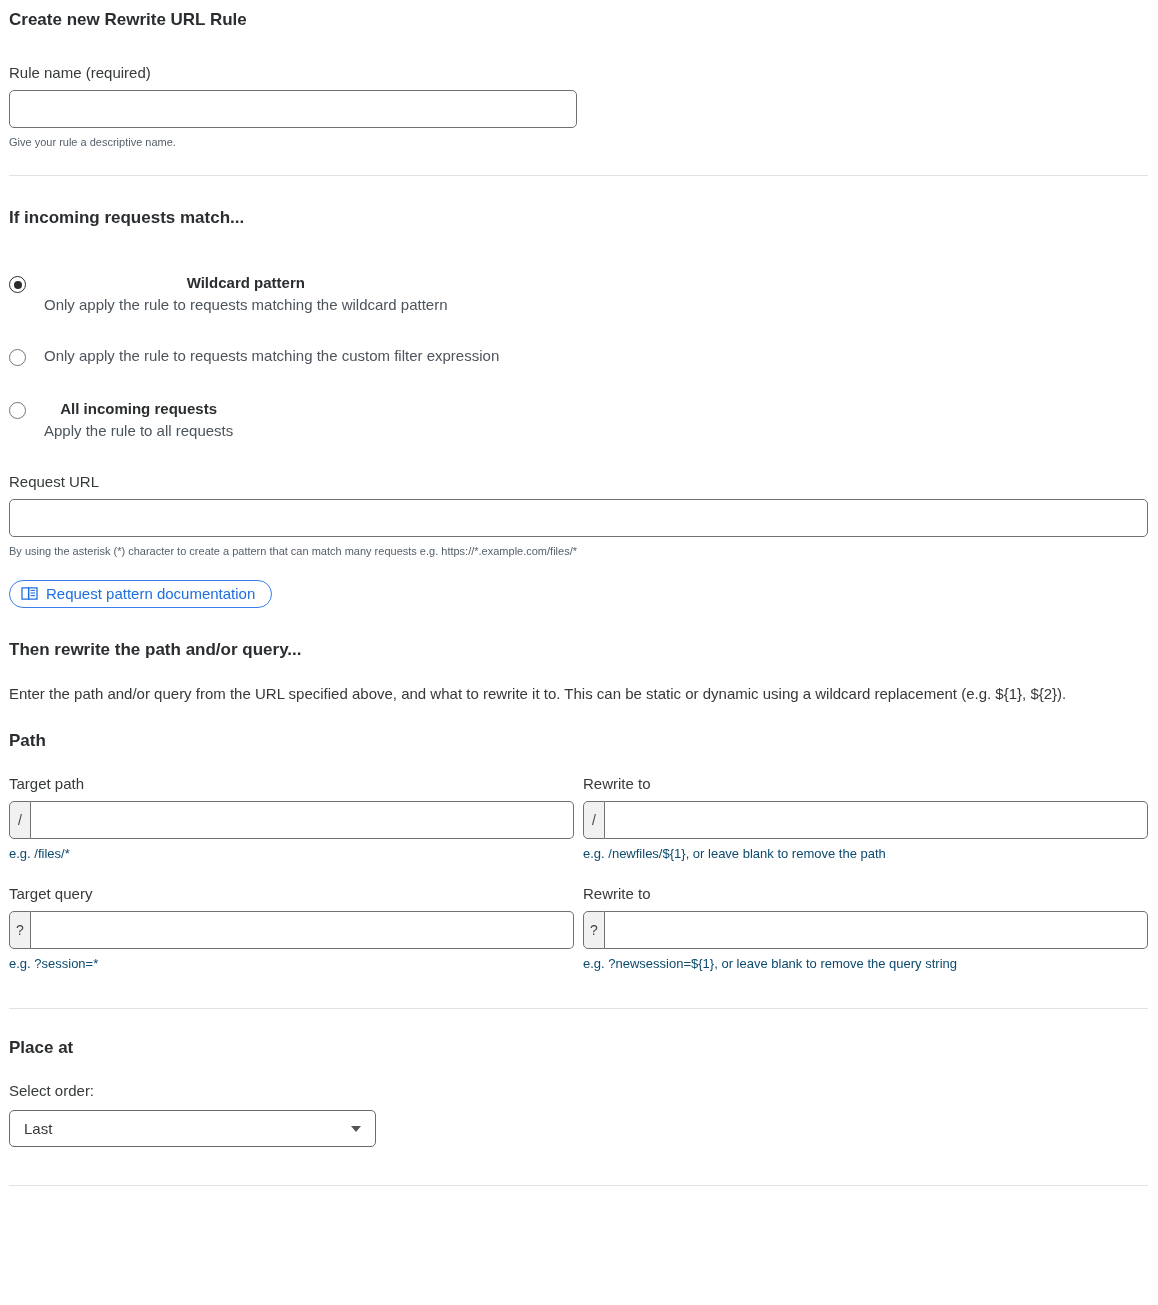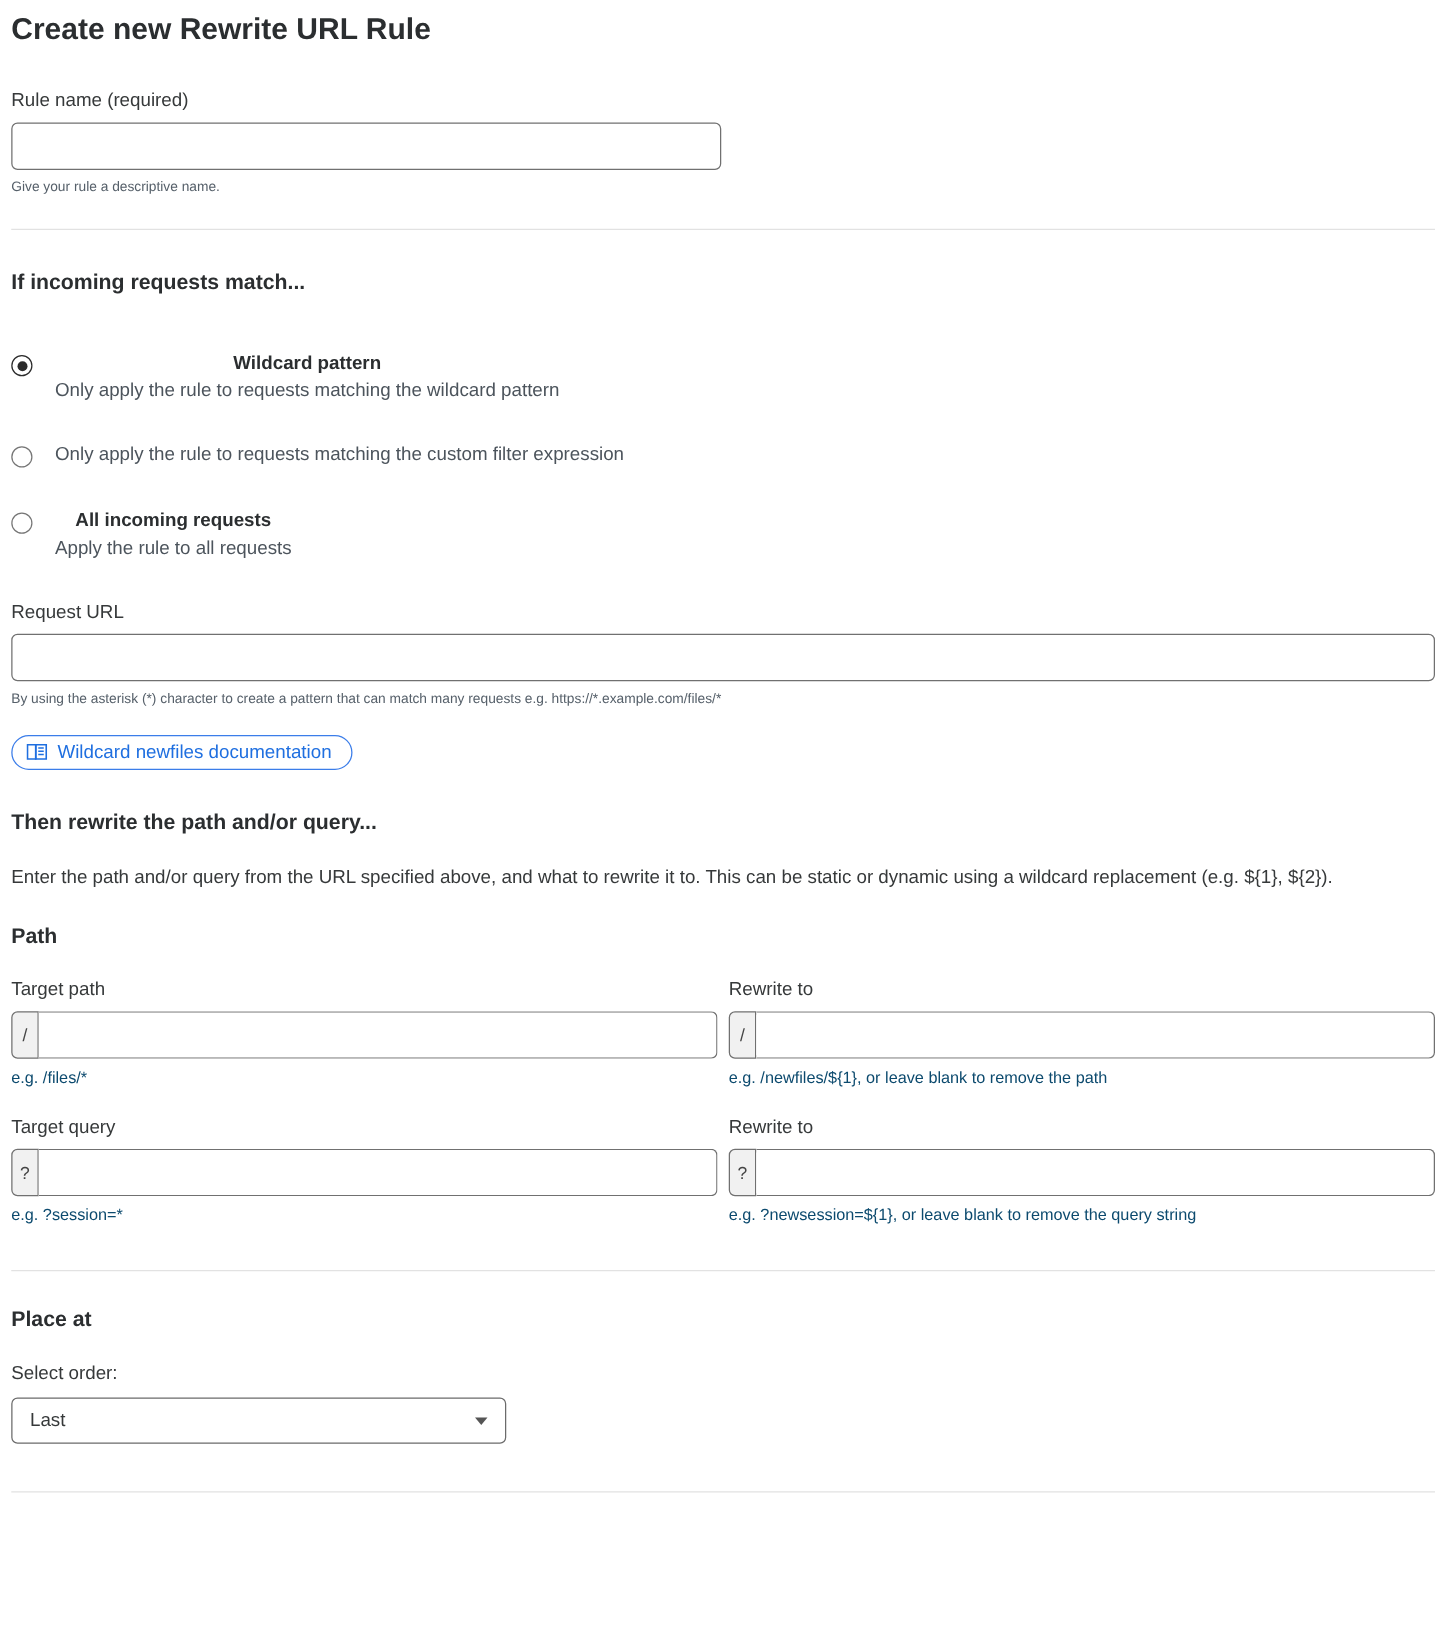--- a/index.html
+++ b/index.html
@@ -6,21 +6,21 @@
   html, body { background: #ffffff; }
   body {
     width: 1158px;
     font-family: "Liberation Sans", sans-serif;
     color: #36393a;
     -webkit-font-smoothing: antialiased;
   }
   .container { padding: 10px 10px 14px 9px; }
 
   h1.page-title {
-    font-size: 24px;
+    font-size: 17px;
     font-weight: 700;
     color: #2b2e30;
     margin-top: 0;
   }
 
   .field-label {
     display: block;
     font-size: 15px;
     color: #36393a;
     margin-top: 34px;
@@ -165,21 +165,21 @@
   .eg-helper {
     font-size: 13px;
     color: #0c4a6e;
     margin-top: 7px;
   }
 
   .place-heading { margin-top: 26px; }
   .select-label { font-size: 15px; color: #36393a; margin-top: 24px; }
   .select-box {
     margin-top: 11px;
-    width: 396px;
+    width: 367px;
     height: 37px;
     border: 1px solid #6b6b6b;
     border-radius: 5px;
     display: flex;
     align-items: center;
     justify-content: space-between;
     padding: 0 14px;
     font-size: 15px;
     color: #36393a;
     cursor: pointer;
@@ -244,21 +244,21 @@
     <button class="doc-button">
       <span>
         <svg width="17" height="15" viewBox="0 0 17 15" fill="none" xmlns="http://www.w3.org/2000/svg">
           <path d="M1 1.8 H7.6 V13.2 H1 Z" stroke="#1f6fe0" stroke-width="1.3" fill="none"></path>
           <path d="M7.6 1.8 H16 V13.2 H7.6 Z" stroke="#1f6fe0" stroke-width="1.3" fill="none"></path>
           <path d="M9.6 4.4 H14" stroke="#1f6fe0" stroke-width="1.1"></path>
           <path d="M9.6 7 H14" stroke="#1f6fe0" stroke-width="1.1"></path>
           <path d="M9.6 9.6 H14" stroke="#1f6fe0" stroke-width="1.1"></path>
         </svg>
       </span>
-      <span>Wildcard newfiles documentation</span>
+      <span>Request pattern documentation</span>
     </button>
   </div>
 
   <h2 class="section-heading">Then rewrite the path and/or query...</h2>
   <p class="section-desc">Enter the path and/or query from the URL specified above, and what to rewrite it to. This can be static or dynamic using a wildcard replacement (e.g. ${1}, ${2}).</p>
 
   <h3 class="sub-heading">Path</h3>
 
   <div class="field-row">
     <div class="field-col">

